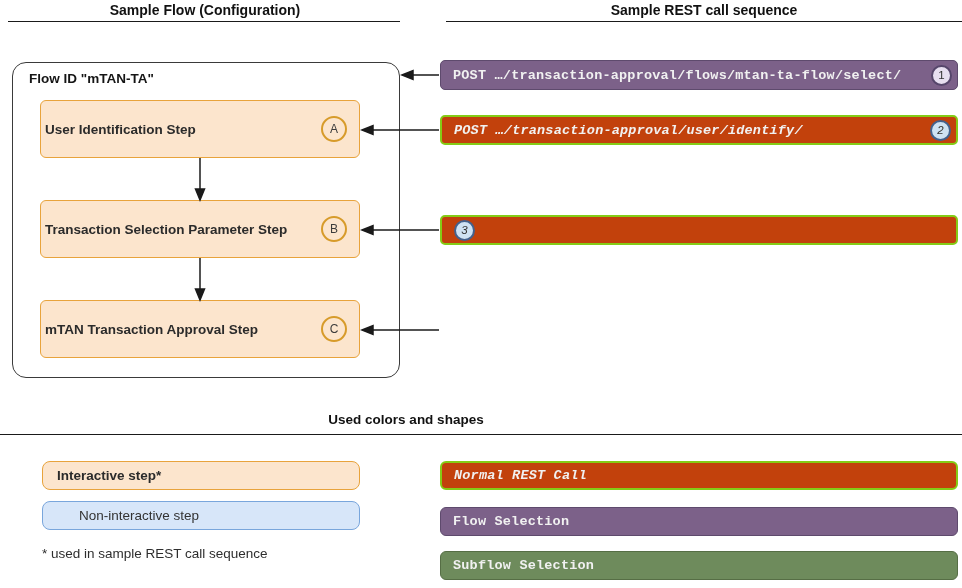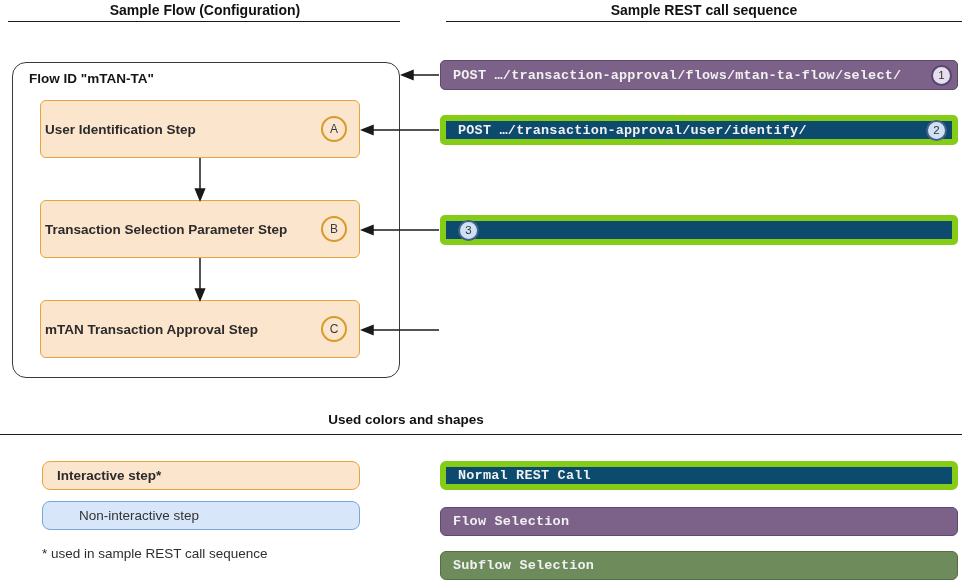--- a/index.html
+++ b/index.html
@@ -44,21 +44,21 @@
   }
   .rest-row{
     position:absolute;left:440px;width:518px;height:30px;
     border-radius:5px;box-sizing:border-box;
     display:flex;align-items:center;justify-content:space-between;
     padding:0 5px 0 12px;
     font-family:"Liberation Mono", monospace;
     font-weight:bold;font-size:13.5px;color:#f1f1f1;
     letter-spacing:0.2px;white-space:nowrap;
   }
-  .rest-normal{background:#0c4a6e;border:6px solid #84cc16;}
+  .rest-normal{background:#c2410c;border:2px solid #84cc16;font-style:italic;}
   .rest-flow{background:#7c6189;border:1px solid #5e4a6d;}
   .rest-green{background:#6e8b5c;border:1px solid #566e45;}
   .rest-badge{
     width:21px;height:21px;border-radius:50%;
     display:flex;align-items:center;justify-content:center;
     font-family:"Liberation Sans", sans-serif;
     font-size:11.5px;font-weight:normal;color:#333;
     box-sizing:border-box;flex:0 0 auto;
   }
   .badge-purple{background:#e7dff0;border:2px solid #56466b;}

